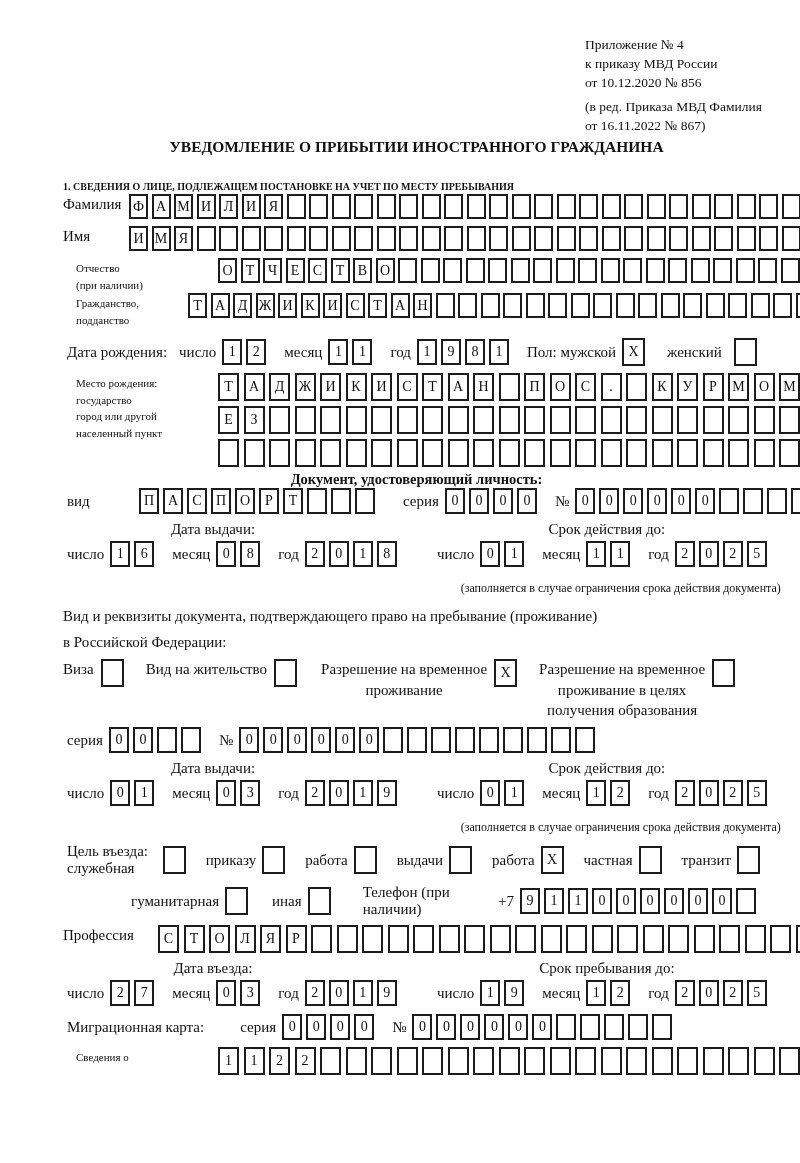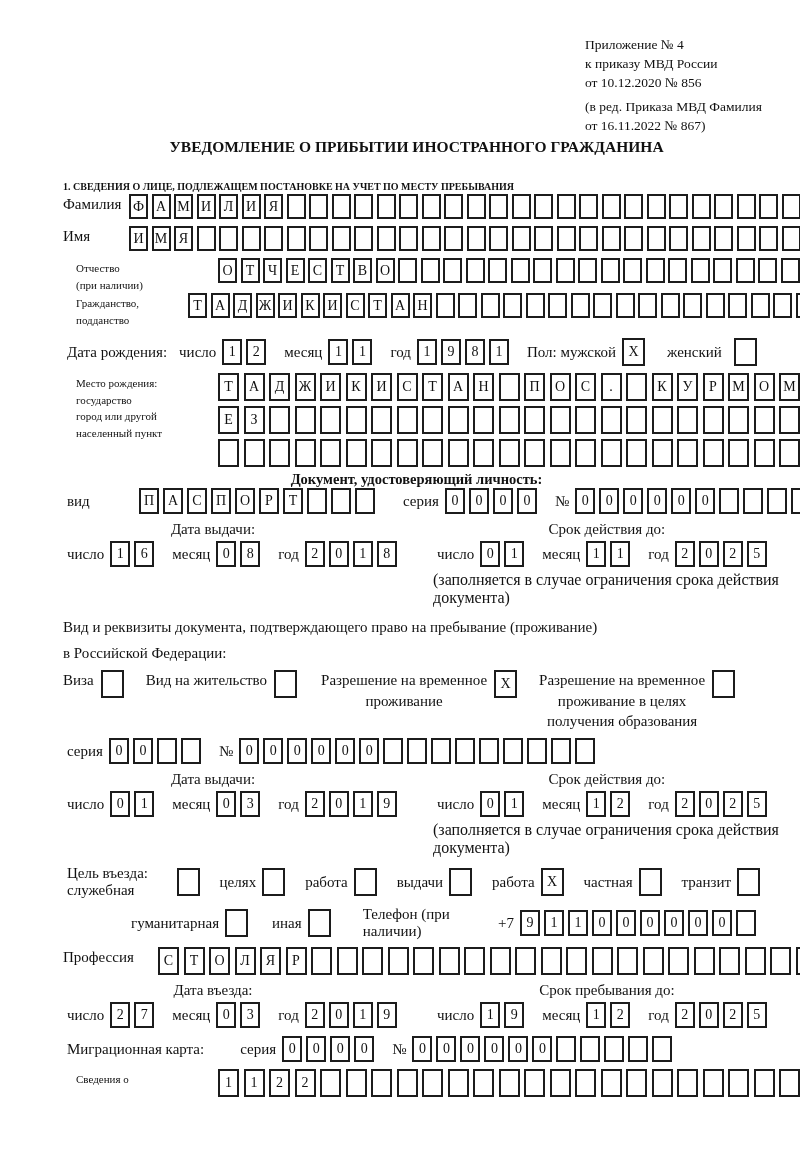--- a/index.html
+++ b/index.html
@@ -32,21 +32,21 @@
   .vid .cb{width:18px;height:24px;margin-right:6px;}
   .dg{display:flex;align-items:center;font-size:15px;}
   .dg .t{margin:0 6px 0 4px;}
   .dg .boxes{margin-right:10px;}
   .dg .cb{width:16px;height:22px;margin-right:4px;}
   .chk .cb{width:19px;height:24px;margin-right:0;}
   .two-col{display:flex;}
   .col-l{width:370px;flex-shrink:0;}
   .col-r{flex:1;}
   .dates-head{font-size:15px;text-align:center;margin-bottom:3px;}
-  .note{font-size:16px;margin-top:4px;}
+  .note{font-size:12px;text-align:right;margin-top:14px;}
   .center-bold{text-align:center;font-weight:bold;font-size:14.5px;margin:4px 0 0 0;}
   .opt{display:flex;align-items:flex-start;margin-right:14px;}
   .opt .olbl{font-size:15px;margin-right:7px;line-height:1.35;}
   .opt .olbl.center{text-align:center;}
   .mb0{margin-bottom:0;}
 </style>
 </head>
 <body>
 
 <div class="page">
@@ -535,21 +535,21 @@
       <div class="note">(заполняется в случае ограничения срока действия документа)</div>
     </div>
   </div>
 
   <div class="row" style="margin-top:8px;">
     <div class="dg" style="flex-wrap:nowrap;">
       <span class="t">Цель въезда: служебная</span>
       <span class="boxes chk">
           <span class="cb"></span>
         </span>
-      <span class="t" style="margin-left:10px;">целях</span>
+      <span class="t" style="margin-left:10px;">приказу</span>
       <span class="boxes chk">
           <span class="cb"></span>
         </span>
       <span class="t" style="margin-left:10px;">работа</span>
       <span class="boxes chk">
           <span class="cb"></span>
         </span>
       <span class="t" style="margin-left:10px;">выдачи</span>
       <span class="boxes chk">
           <span class="cb"></span>

